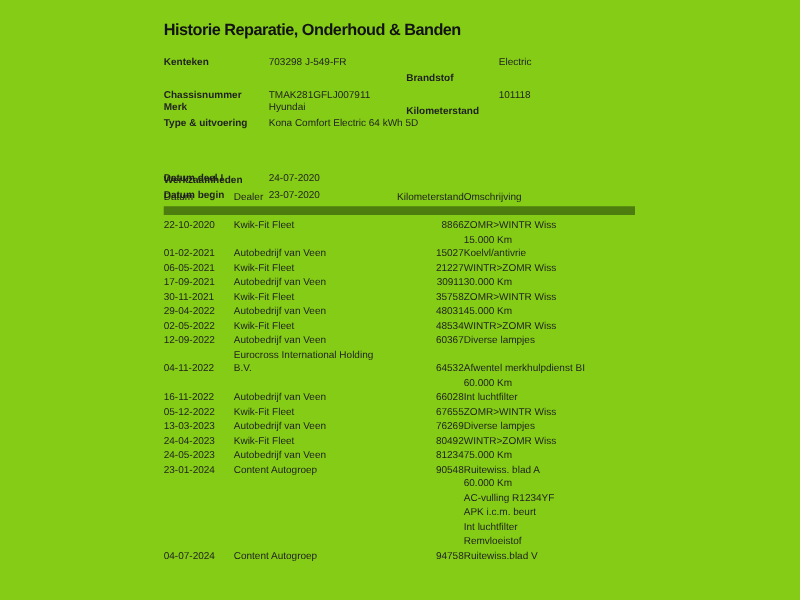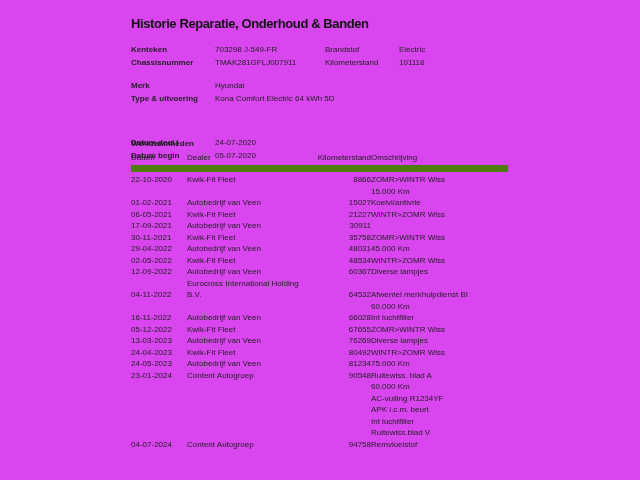--- a/index.html
+++ b/index.html
@@ -3,33 +3,33 @@
 <meta charset="utf-8">
 <style>
   * { margin:0; padding:0; box-sizing:border-box; }
   html,body { width:640px; height:480px; }
   body {
     background:#ffffff;
     font-family:"Liberation Sans", sans-serif;
     color:#1f1f1f;
     -webkit-font-smoothing:antialiased;
   }
-  .page { position:relative; width:640px; height:480px; background:#d946ef; overflow:hidden; }
+  .page { position:relative; width:640px; height:480px; background:#84cc16; overflow:hidden; }
 
   .title {
     position:absolute; left:131px; top:16px;
     font-size:13px; font-weight:bold; letter-spacing:-0.4px; color:#121212;
     white-space:nowrap;
   }
 
   .kv-block { position:absolute; left:131px; font-size:8px; line-height:13px; }
   .kv-row { display:flex; white-space:nowrap; }
   .kv-label { font-weight:bold; width:84px; }
   .kv-value { width:110px; }
-  .kv-label2 { font-weight:normal; width:74px; }
+  .kv-label2 { font-weight:bold; width:74px;margin-top:13px; }
   .kv-value2 { }
 
   #block-identity { top:43px; }
   #block-brand    { top:79px; }
   #block-dates    { top:108px;margin-top:28px; }
 
   .section-title {
     position:absolute; left:131px; top:139px;
     font-size:8px; font-weight:bold;
   }
@@ -80,21 +80,21 @@
     </div>
   </div>
 
   <div class="kv-block" id="block-dates">
     <div class="kv-row">
       <div class="kv-label">Datum deel I</div>
       <div class="kv-value">24-07-2020</div>
     </div>
     <div class="kv-row">
       <div class="kv-label">Datum begin</div>
-      <div class="kv-value">05-07-2020</div>
+      <div class="kv-value">23-07-2020</div>
     </div>
   </div>
 
   <div class="section-title">Werkzaamheden</div>
 
   <div class="table">
     <div class="thead">
       <div class="c-datum">Datum</div>
       <div class="c-dealer">Dealer</div>
       <div class="c-km">Kilometerstand</div>
@@ -123,20 +123,23 @@
           <div class="c-dealer">Kwik-Fit Fleet</div>
           <div class="c-km">21227</div>
           <div class="c-oms">
             <div>WINTR&gt;ZOMR Wiss</div>
           </div>
         </div>
         <div class="trow">
           <div class="c-datum">17-09-2021</div>
           <div class="c-dealer">Autobedrijf van Veen</div>
           <div class="c-km">30911</div>
+          <div class="c-oms">
+            <div>30.000 Km</div>
+          </div>
         </div>
         <div class="trow">
           <div class="c-datum">30-11-2021</div>
           <div class="c-dealer">Kwik-Fit Fleet</div>
           <div class="c-km">35758</div>
           <div class="c-oms">
             <div>ZOMR&gt;WINTR Wiss</div>
           </div>
         </div>
         <div class="trow">
@@ -222,20 +225,20 @@
         </div>
         <div class="trow">
           <div class="c-datum">04-07-2024</div>
           <div class="c-dealer">Content Autogroep</div>
           <div class="c-km">94758</div>
           <div class="c-oms">
             <div>60.000 Km</div>
             <div>AC-vulling R1234YF</div>
             <div>APK i.c.m. beurt</div>
             <div>Int luchtfilter</div>
+            <div>Remvloeistof</div>
             <div>Ruitewiss.blad V</div>
-            <div>Remvloeistof</div>
           </div>
         </div>
       </div>
   </div>
 
 </div>
 
 </body></html>

